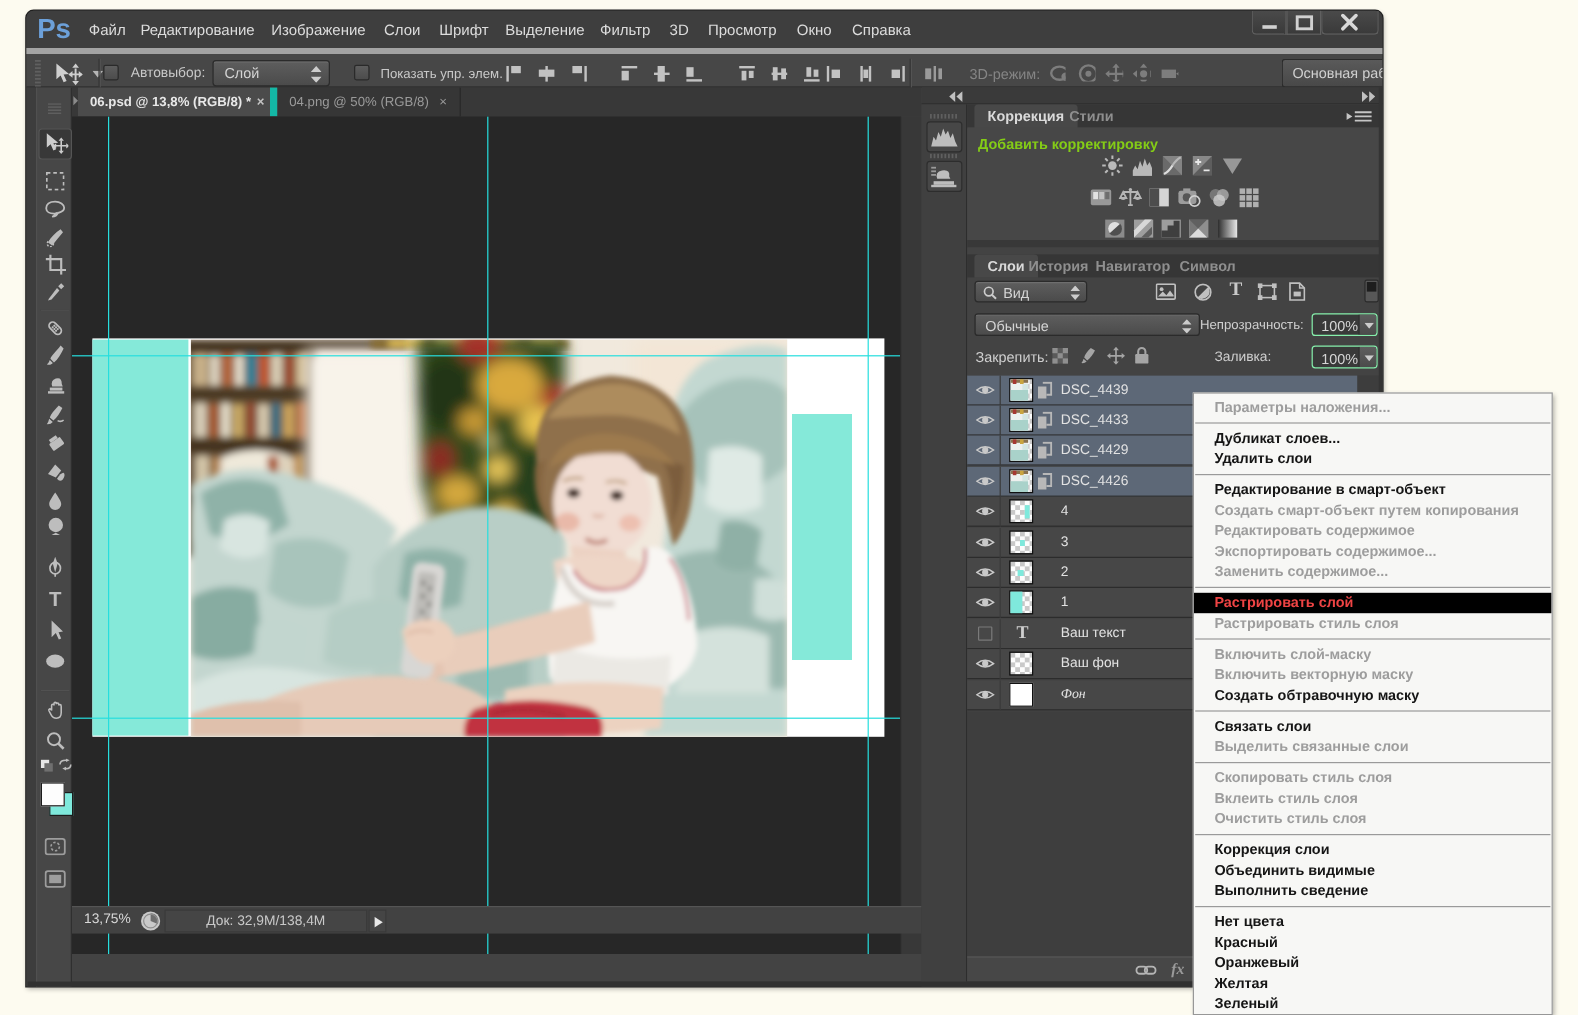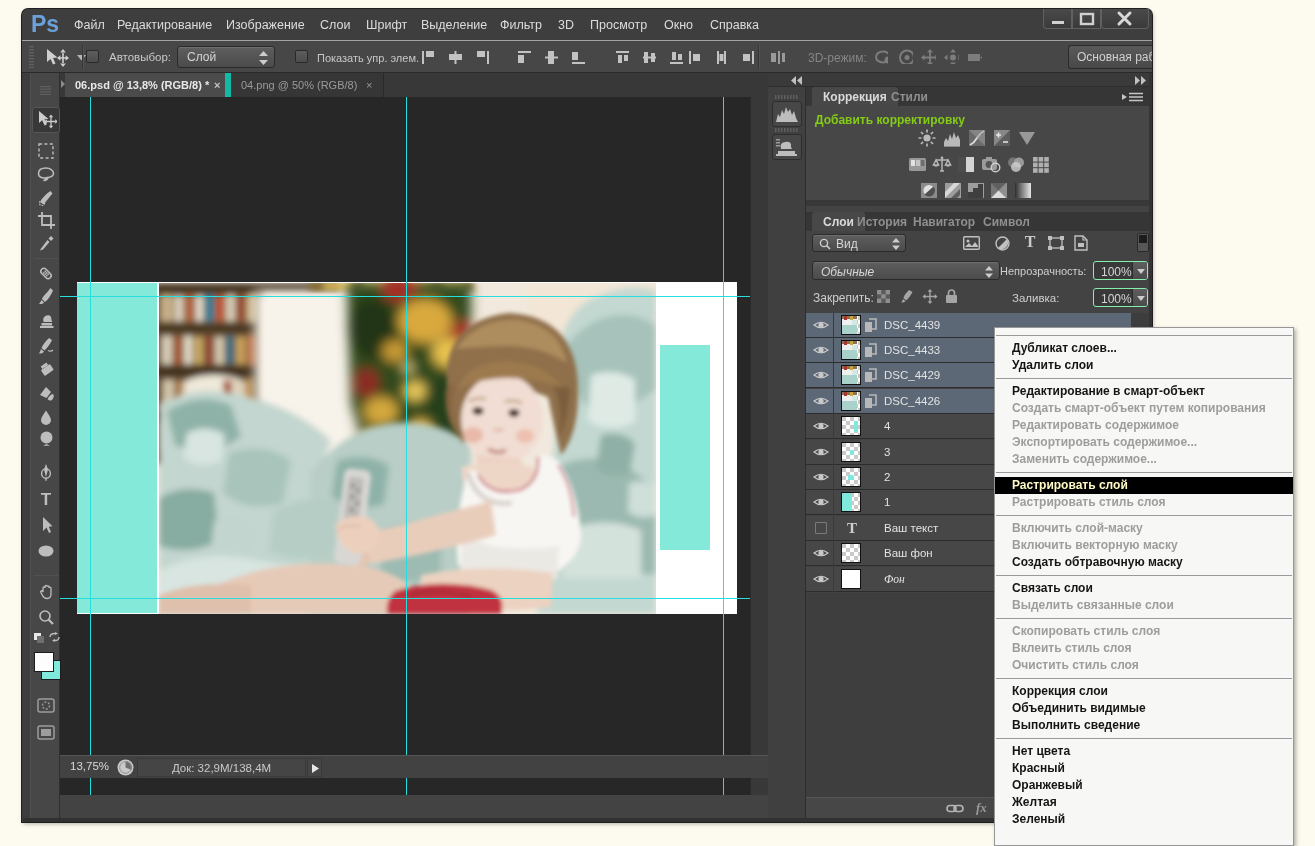--- a/index.html
+++ b/index.html
@@ -5,21 +5,21 @@
 html,body{width:1315px;height:846px;overflow:hidden;background:#fdfbf0;}
 #page{position:relative;width:1315px;height:846px;background:#fdfbf0;}
 #win{position:absolute;left:22px;top:9px;width:1130px;height:813px;background:#434343;border-radius:6px 6px 0 0;box-shadow:0 0 0 1px #1f1f1f,1px 2px 4px rgba(0,0,0,.3);}
 #titlebar{position:absolute;left:22px;top:9px;width:1130px;height:31px;background:#3e3e3e;border-radius:6px 6px 0 0;}
 #pslogo{position:absolute;left:9px;top:2px;font-size:23px;font-weight:bold;color:#6ca0d9;}
 .menu{position:absolute;top:9px;font-size:12.5px;color:#dcdcdc;}
 #winbtns{position:absolute;left:1021px;top:0px;height:21px;display:flex;}
 .wbtn{width:29px;height:20px;border:1px solid #606060;border-top:none;background:linear-gradient(#4a4a4a,#3a3a3a);color:#c8c8c8;text-align:center;position:relative;}
 #winbtns .wbtn:last-child{border-radius:0 0 4px 4px;}
 #winbtns .wbtn:first-child{border-radius:0 0 0 4px;}
-#optbar{position:absolute;left:22px;top:40px;width:1130px;height:33px;background:#474747;border-top:1px solid #a3a3a3;border-bottom:1px solid #2a2a2a;color:#c8c8c8;font-size:12px;}
+#optbar{position:absolute;left:22px;top:40px;width:1130px;height:33px;background:#474747;border-top:5px solid #a3a3a3;border-bottom:1px solid #2a2a2a;color:#c8c8c8;font-size:12px;}
 #optbar .vsep{position:absolute;top:4px;height:24px;width:2px;border-left:1px solid #363636;border-right:1px solid #535353;}
 .chk{position:absolute;width:13px;height:13px;border:1px solid #2a2a2a;background:linear-gradient(#5d5d5d,#4c4c4c);border-radius:2px;top:9px;}
 .obtxt{position:absolute;top:10px;white-space:nowrap;}
 .aic{position:absolute;top:9px;width:15px;height:15px;}
 .dim{color:#858585;}
 #toolwrap{position:absolute;left:22px;top:73px;width:38px;height:749px;background:#3d3d3d;}
 #toolbar{position:absolute;left:30px;top:73px;width:30px;height:749px;background:#474747;border-right:1px solid #2f2f2f;border-left:1px solid #505050;}
 .tool{position:absolute;left:1px;width:28px;height:22px;display:flex;align-items:center;justify-content:center;}
 .tsep{position:absolute;left:3px;width:24px;height:1px;background:#383838;border-bottom:1px solid #515151;}
 #tabbar{position:absolute;left:60px;top:73px;width:708px;height:24px;background:#383838;}
@@ -43,21 +43,21 @@
 .leye{position:absolute;left:7px;top:6px;width:18px;height:12px;}
 .eyecol{position:absolute;left:27px;top:0;width:1px;height:25px;background:#3a3a3a;}
 .lthumb{position:absolute;left:35px;top:2px;width:20px;height:20px;border:1px solid #111;}
 .lname{position:absolute;left:78px;top:6px;font-size:11.5px;color:#e2e2e2;}
 .checker{background:repeating-conic-gradient(#fdfdfd 0% 25%,#c9c9c9 0% 50%) 0 0/8px 8px;}
 .ddp{position:absolute;background:linear-gradient(#5e5e5e,#4b4b4b);border:1px solid #2b2b2b;box-shadow:inset 0 1px 0 #6e6e6e;border-radius:3px;color:#d5d5d5;font-size:12px;}
 .valbox{position:absolute;background:#393939;border:1px solid #86efac;border-radius:3px;color:#d5d5d5;font-size:12px;}
 #ctxmenu{position:absolute;left:994px;top:327px;width:300px;height:519px;background:#f7f7f5;border:1px solid #979797;box-shadow:2px 2px 4px rgba(80,80,70,.45);font-size:12px;font-weight:bold;overflow:hidden;}
 .mi{height:17px;line-height:17px;padding-left:17px;color:#151515;white-space:nowrap;}
 .mi.dis{color:#9d9d9d;}
-.mi.hl{background:#000;color:#fef9c3;}
+.mi.hl{background:#000;color:#ef4444;}
 .msep{height:1px;background:#9a9a9a;margin:4px 1px;}
 svg{display:block;}
 </style></head>
 <body>
 <div id="page">
  <div id="win"></div>
  <div id="titlebar">
     <span id="pslogo">Ps</span>
     <span class="menu" style="left:52px;">Файл</span>
     <span class="menu" style="left:95px;">Редактирование</span>
@@ -835,21 +835,21 @@
      <svg style="position:absolute;left:268px;top:4px;" width="14" height="16">
           <path d="M1 1 H9 L13 5 V15 H1 Z" fill="none" stroke="#c0c0c0" stroke-width="1.4"></path>
           <path d="M9 1 V5 H13" fill="none" stroke="#c0c0c0" stroke-width="1.2"></path>
           <rect x="4" y="8" width="6" height="4" fill="#c0c0c0"></rect>
         </svg>
      <div style="position:absolute;left:331px;top:2px;width:12px;height:19px;background:#575757;border:1px solid #2a2a2a;border-radius:2px;">
           <div style="position:absolute;left:1px;top:1px;width:8px;height:8px;background:#1d1d1d;"></div>
         </div>
 
      <div class="ddp" style="left:6px;top:30px;width:188px;height:19px;">
-          <span style="position:absolute;left:8px;top:3px;font-style:italic;">Обычные</span>
+          <span style="position:absolute;left:8px;top:3px;">Обычные</span>
         <svg style="position:absolute;right:6px;top:4px;" width="8" height="12">
             <path d="M4 0 L8 4.5 H0z M4 12 L0 7.5 H8z" fill="#ccc"></path>
           </svg>
         </div>
      <div style="position:absolute;left:194px;top:34px;font-size:11px;color:#cfcfcf;">Непрозрачность:</div>
      <div class="valbox" style="left:287px;top:30px;width:55px;height:19px;">
           <span style="position:absolute;left:7px;top:3px;">100%</span>
           <div style="position:absolute;right:0;top:0;width:15px;height:17px;background:linear-gradient(#5e5e5e,#4b4b4b);border-left:1px solid #2b2b2b;border-radius:0 2px 2px 0;">
             <svg style="position:absolute;left:4px;top:7px;" width="8" height="5">
               <path d="M0 0 h8 l-4 5z" fill="#ccc"></path>
@@ -1065,20 +1065,21 @@
           </g>
         </svg>
      <div style="position:absolute;left:170px;top:2px;font-size:13px;font-style:italic;font-weight:bold;color:#9a9a9a;font-family:'Liberation Serif',serif;">fx</div>
    </div>
    <div style="position:absolute;left:0;top:731px;width:346px;height:4px;background:#333;"></div>
  </div>
  <div style="position:absolute;left:1149px;top:73px;width:3px;height:749px;background:#343434;"></div>
  <div style="position:absolute;left:23px;top:818px;width:1128px;height:4px;background:#313131;"></div>
  <div id="ctxmenu">
   <div style="height:3px;"></div>
+  <div class="mi dis">Параметры наложения...</div>
   <div class="msep"></div>
   <div class="mi">Дубликат слоев...</div>
   <div class="mi">Удалить слои</div>
   <div class="msep"></div>
   <div class="mi">Редактирование в смарт-объект</div>
   <div class="mi dis">Создать смарт-объект путем копирования</div>
   <div class="mi dis">Редактировать содержимое</div>
   <div class="mi dis">Экспортировать содержимое...</div>
   <div class="mi dis">Заменить содержимое...</div>
   <div class="msep"></div>

